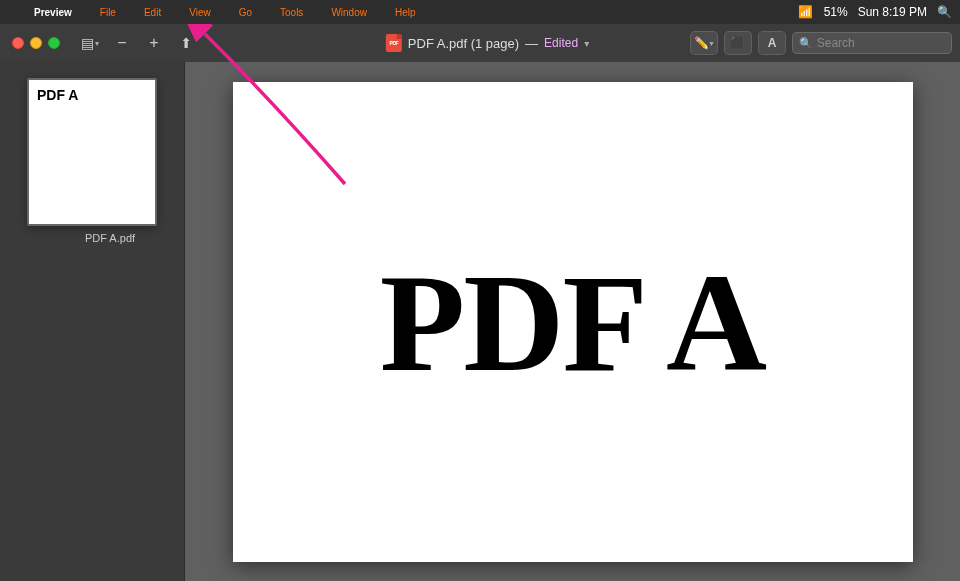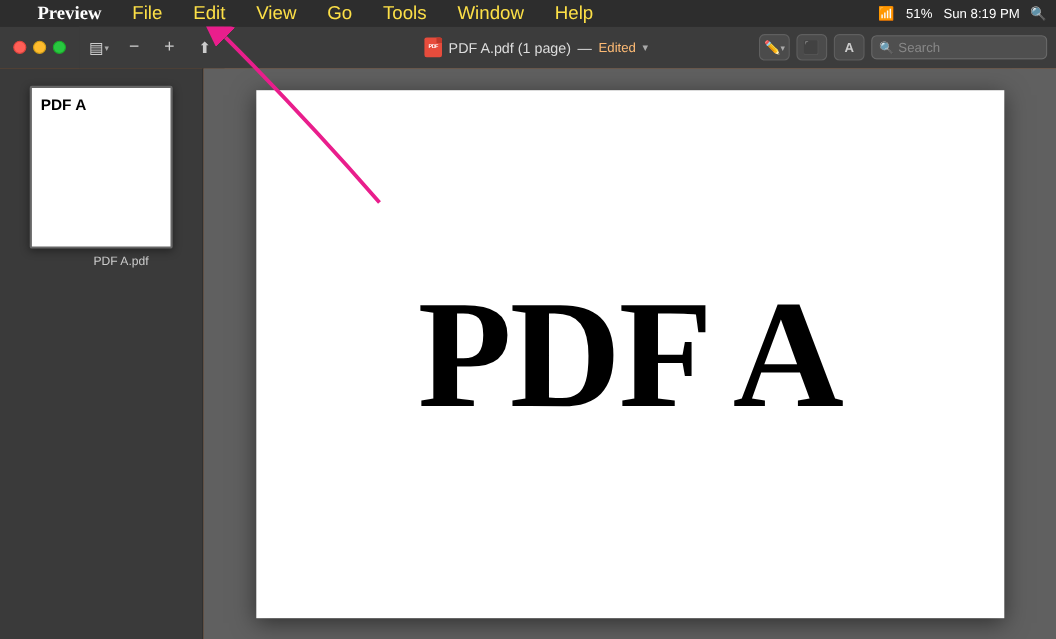--- a/index.html
+++ b/index.html
@@ -22,32 +22,31 @@
       gap: 16px;
       position: relative;
       z-index: 10;
     }
     .menubar-apple {
       font-size: 14px;
       color: #fff;
       margin-right: 4px;
     }
     .menubar-item {
-      font-size: 17px;
-      color: #fde047;
+      font-size: 10px;
+      color: #f97316;
       cursor: pointer;
       padding: 2px 6px;
       border-radius: 4px;
       white-space: nowrap;
     }
     .menubar-app-name {
-      font-size: 17px;
+      font-size: 10px;
       font-weight: 700;
       color: #fff;
-      font-family: Liberation Serif, serif;
     }
     .menubar-right {
       margin-left: auto;
       display: flex;
       align-items: center;
       gap: 10px;
       font-size: 12px;
       color: #fff;
     }
     .menubar-right-item {
@@ -146,21 +145,21 @@
     }
     .titlebar-pdf-icon::after {
       content: '';
       position: absolute;
       top: 0; right: 0;
       width: 5px; height: 5px;
       background: #c0392b;
       border-radius: 0 2px 0 0;
     }
     .title-edited {
-      color: #fdba74;
+      color: #f0abfc;
       font-size: 12px;
     }
     .title-chevron {
       font-size: 10px;
       color: #aaa;
     }
 
     
     .titlebar-right {
       margin-left: auto;

